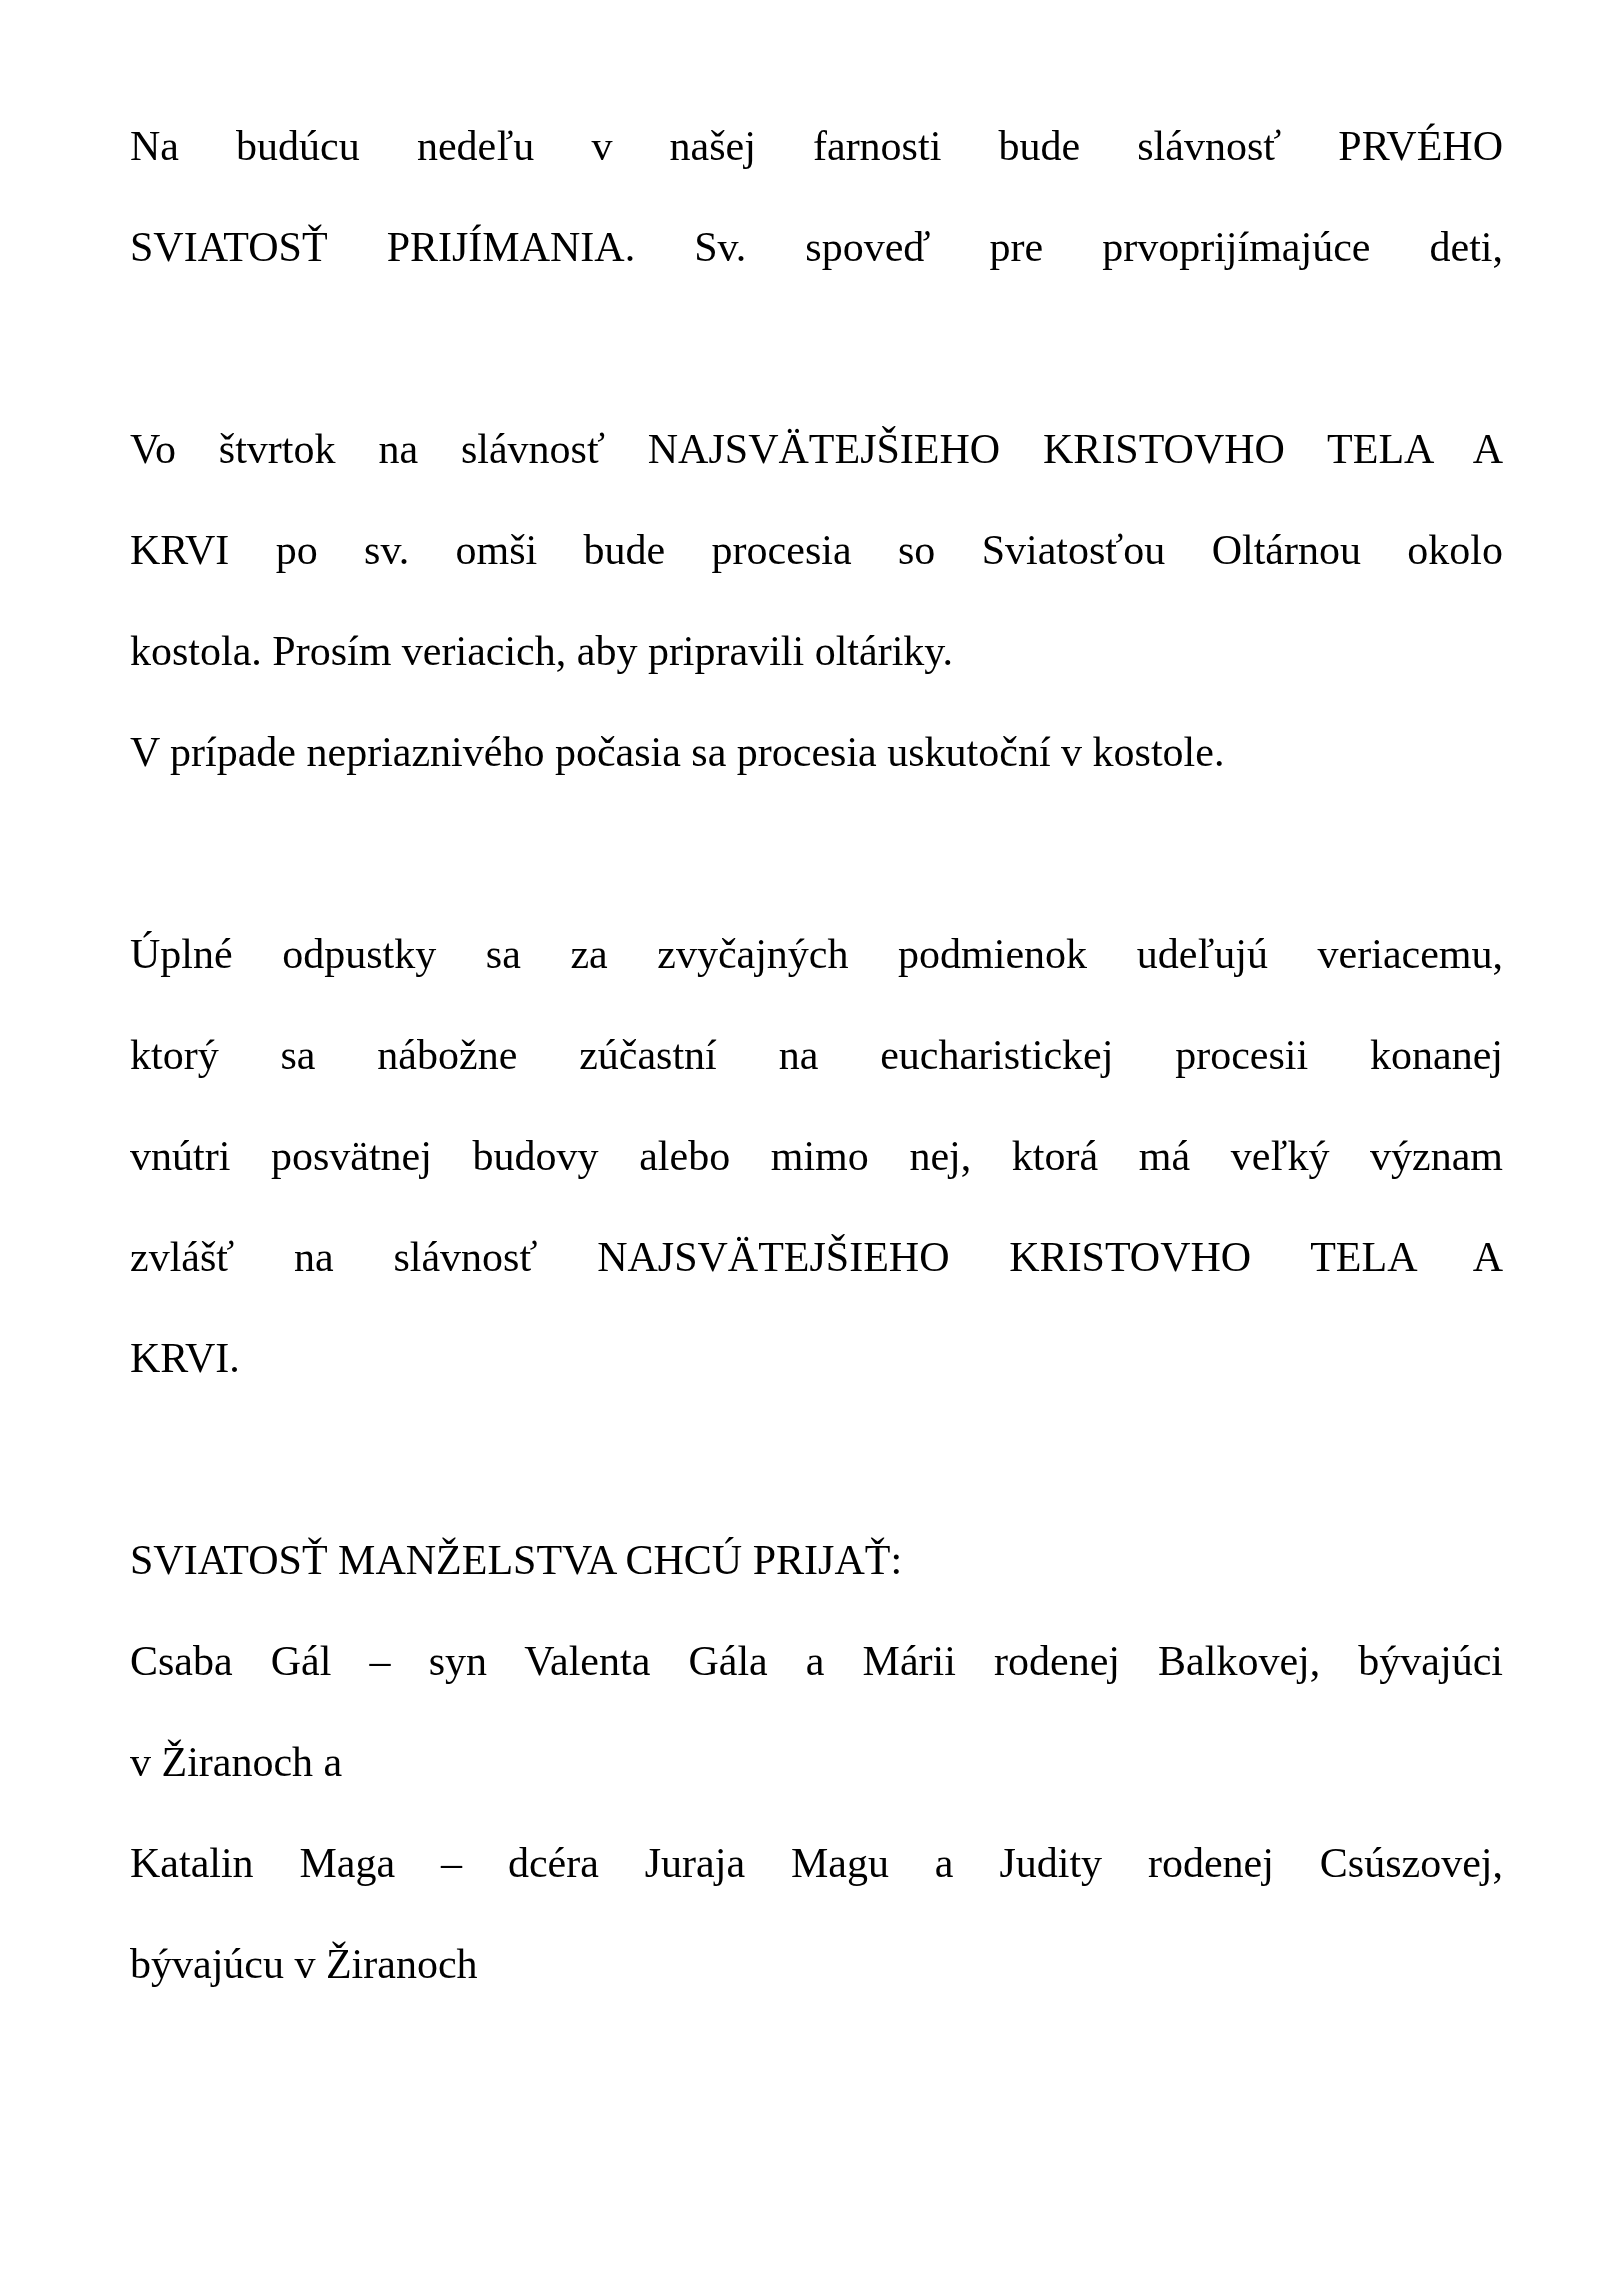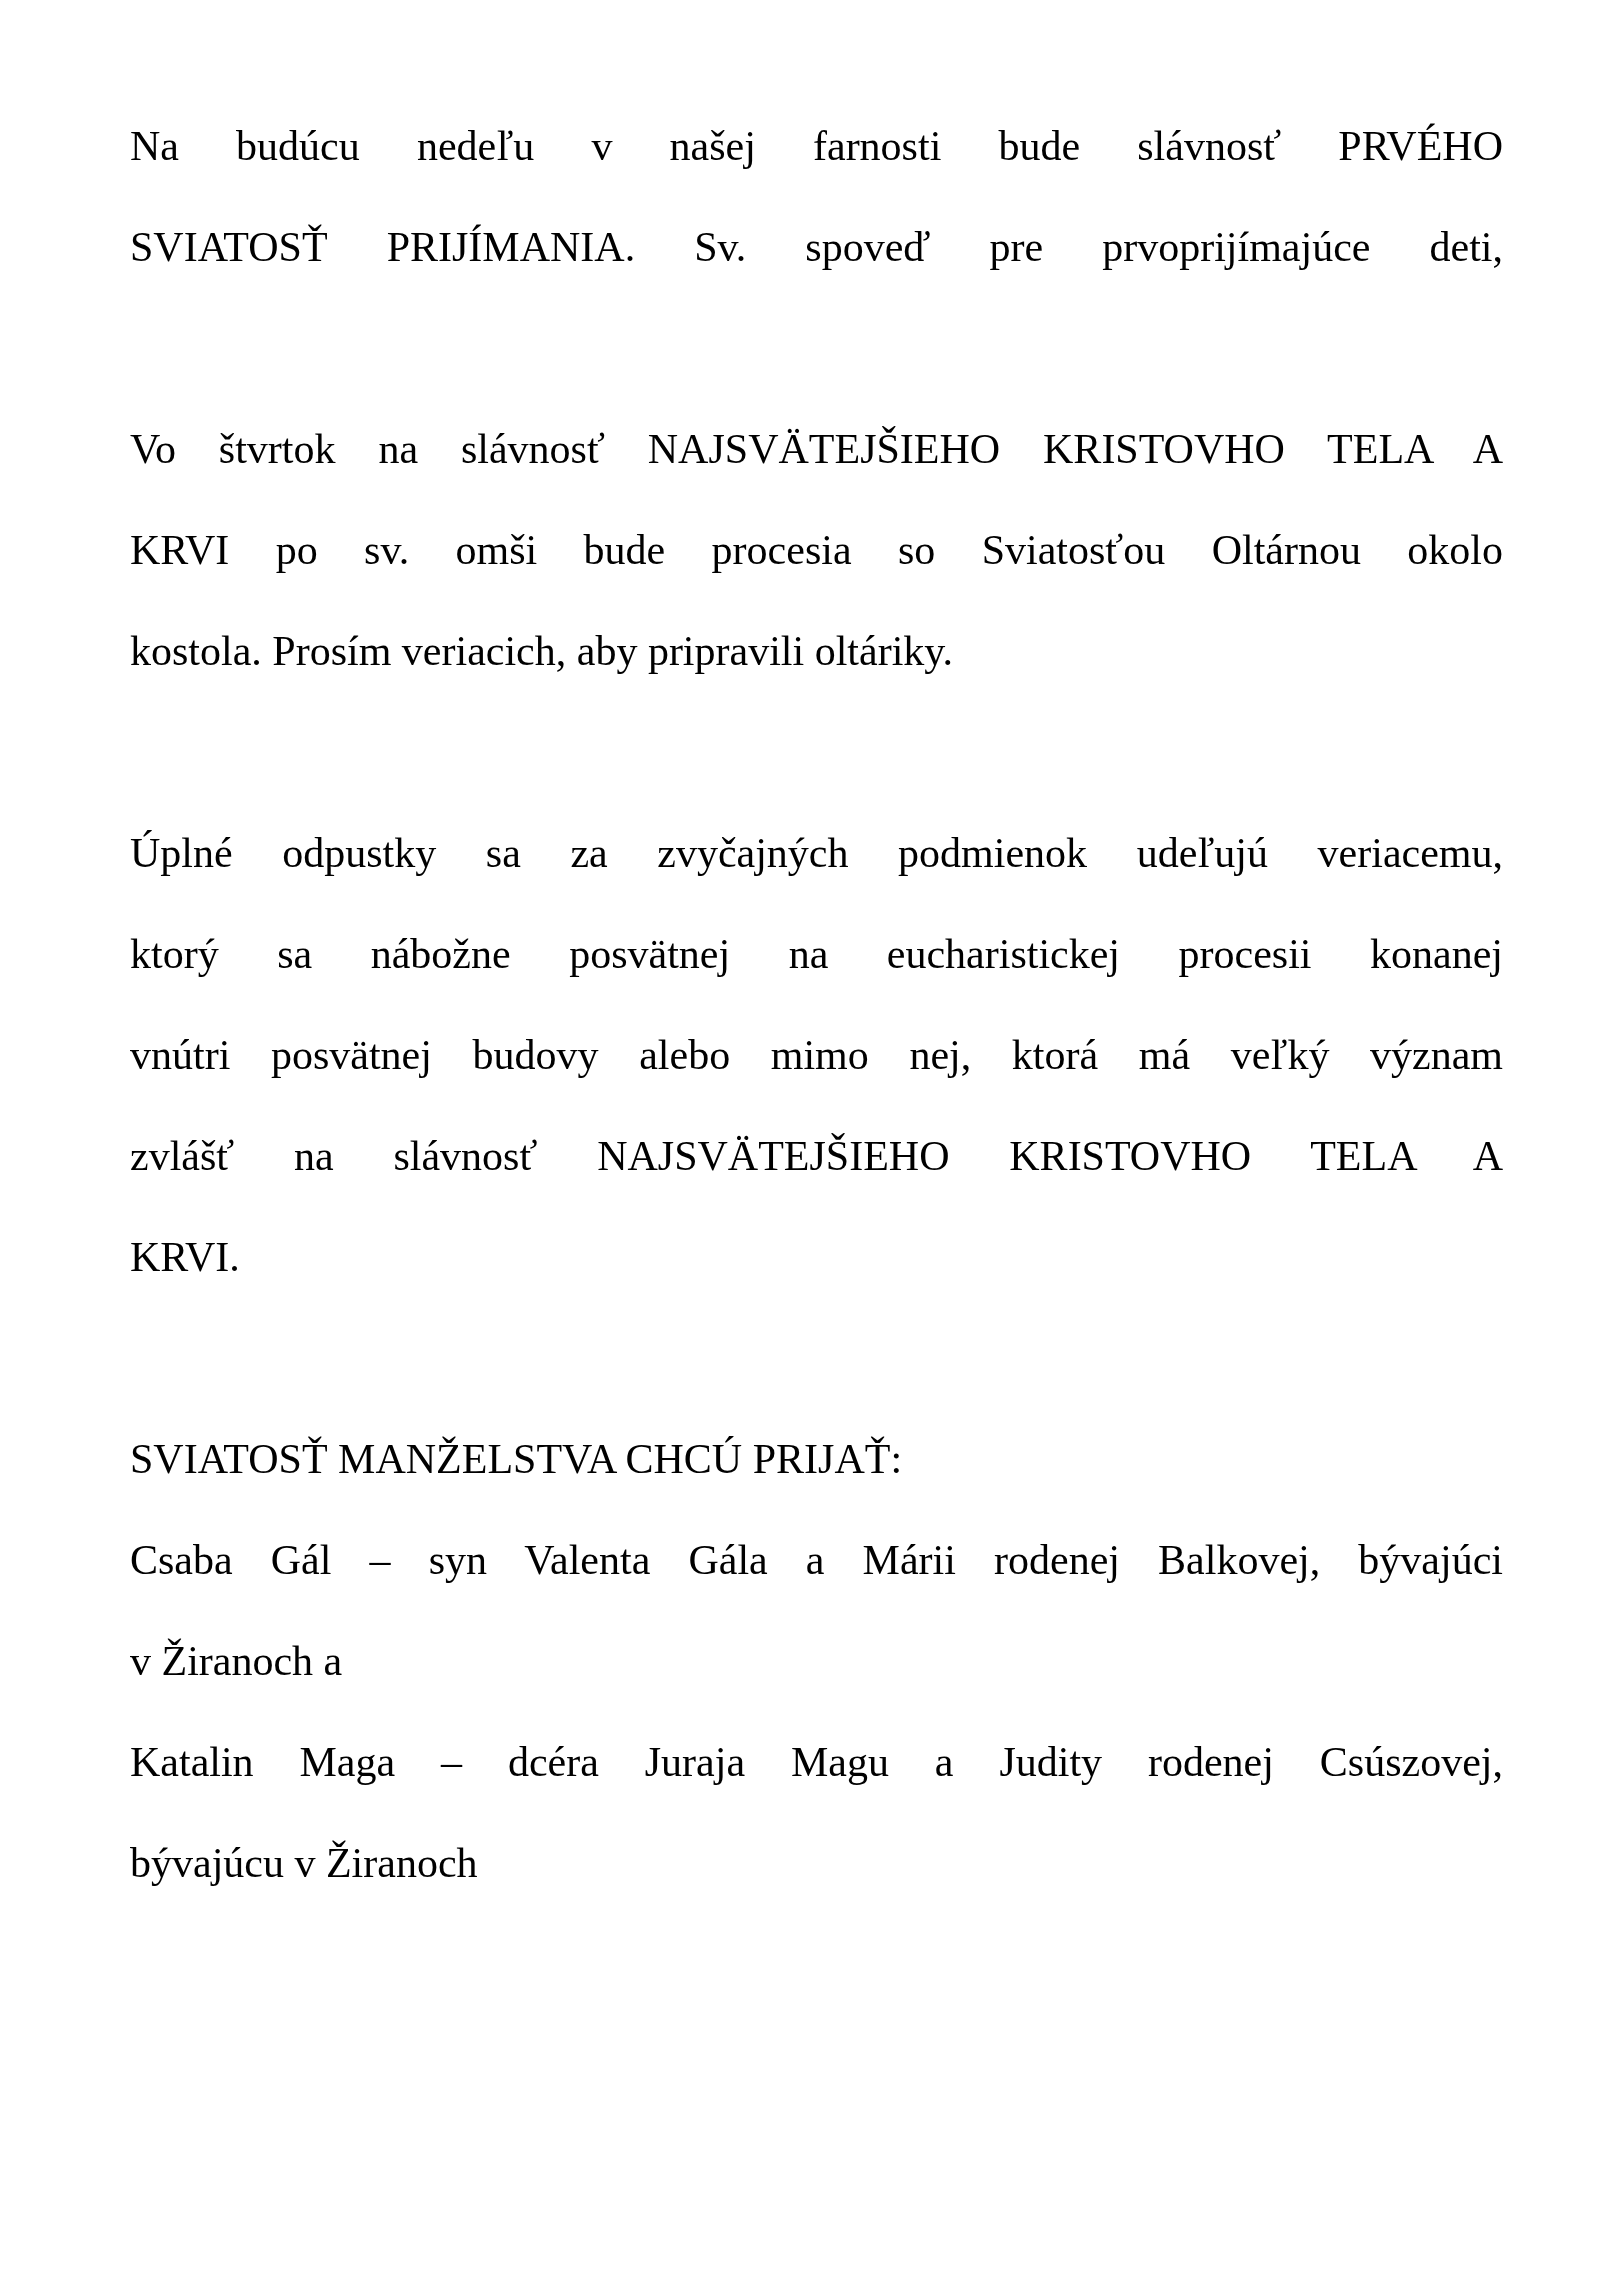--- a/index.html
+++ b/index.html
@@ -35,23 +35,24 @@
 <body>
 
 <div class="page" style="background: rgb(255, 255, 255); color: rgb(0, 0, 0);">
   <div>
       <div class="line j">Na budúcu nedeľu v našej farnosti bude slávnosť PRVÉHO</div>
       <div class="line j">SVIATOSŤ PRIJÍMANIA. Sv. spoveď pre prvoprijímajúce deti,</div>
       <div class="line spacer"></div>
       <div class="line j">Vo štvrtok na slávnosť NAJSVÄTEJŠIEHO KRISTOVHO TELA A</div>
       <div class="line j">KRVI po sv. omši bude procesia so Sviatosťou Oltárnou okolo</div>
       <div class="line">kostola. Prosím veriacich, aby pripravili oltáriky.</div>
+      <div class="line">V prípade nepriaznivého počasia sa procesia uskutoční v kostole.</div>
       <div class="line spacer"></div>
       <div class="line j">Úplné odpustky sa za zvyčajných podmienok udeľujú veriacemu,</div>
-      <div class="line j">ktorý sa nábožne posvätnej na eucharistickej procesii konanej</div>
+      <div class="line j">ktorý sa nábožne zúčastní na eucharistickej procesii konanej</div>
       <div class="line j">vnútri posvätnej budovy alebo mimo nej, ktorá má veľký význam</div>
       <div class="line j">zvlášť na slávnosť NAJSVÄTEJŠIEHO KRISTOVHO TELA A</div>
       <div class="line">KRVI.</div>
       <div class="line spacer"></div>
       <div class="line">SVIATOSŤ MANŽELSTVA CHCÚ PRIJAŤ:</div>
       <div class="line j">Csaba Gál – syn Valenta Gála a Márii rodenej Balkovej, bývajúci</div>
       <div class="line">v Žiranoch a</div>
       <div class="line j">Katalin Maga – dcéra Juraja Magu a Judity rodenej Csúszovej,</div>
       <div class="line">bývajúcu v Žiranoch</div>
     </div>

